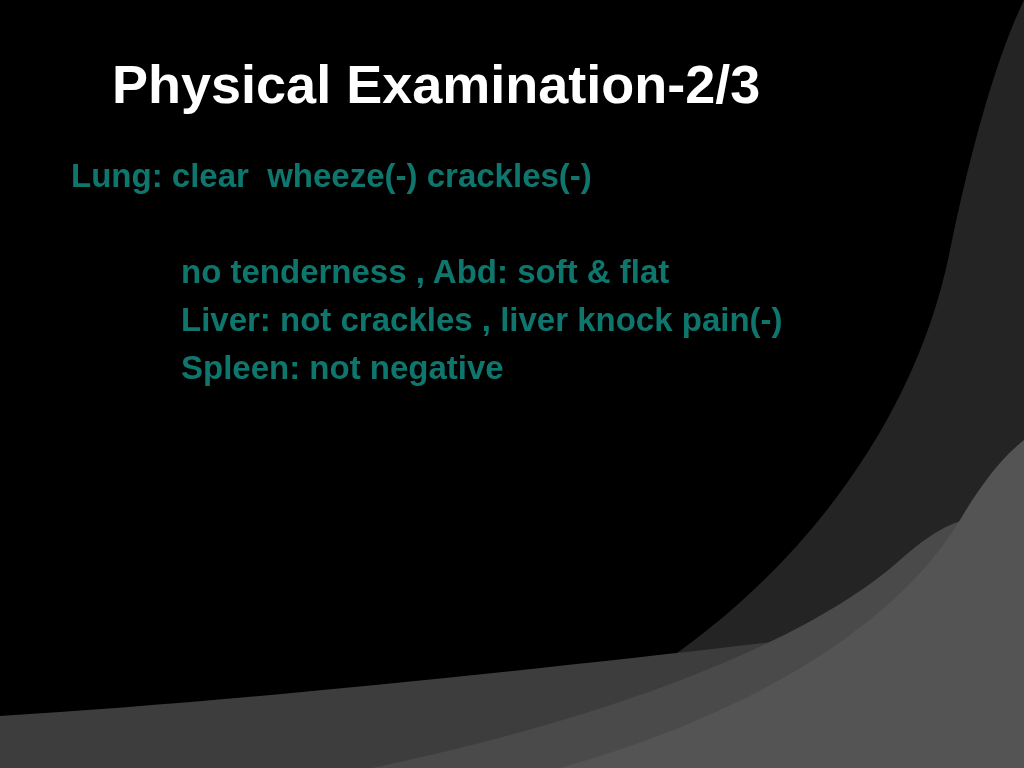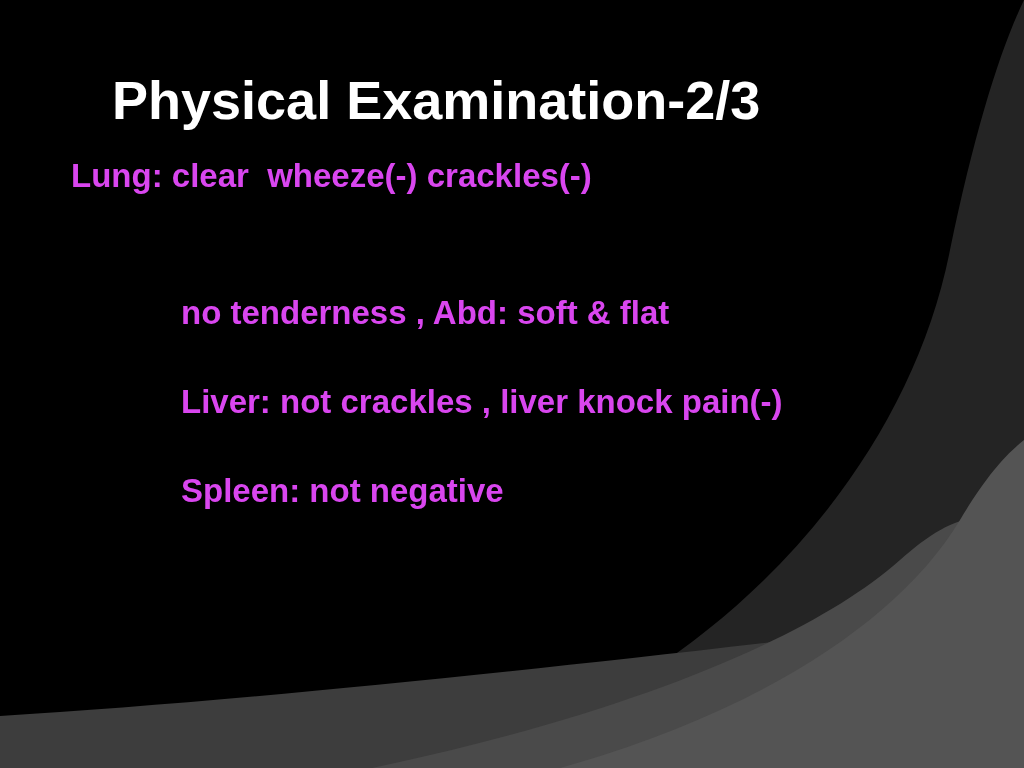--- a/index.html
+++ b/index.html
@@ -33,41 +33,40 @@
   #title {
     position: absolute;
     left: 112px;
     top: 57px;
     font-size: 54px;
     font-weight: bold;
     color: #ffffff;
     letter-spacing: 0px;
     line-height: 1.0;
     white-space: pre;
-    margin-top: 16px;
   }
 
   
   #body-block {
     position: absolute;
     left: 0;
     top: 152px;
     width: 1024px;
   }
 
   .line {
-    color: #d946ef;
+    color: #0f766e;
     font-size: 33px;
     font-weight: bold;
     line-height: 48px;
     height: 48px;
     white-space: pre;
     padding-left: 71px;
   }
-  .line.indent-1 { padding-left: 181px; margin-top: 41px; }
+  .line.indent-1 { padding-left: 181px; }
   .line.indent-2 { padding-left: 466px; }
   .line.spacer   { height: 48px; }
   .arrow {
     font-weight: normal;
     font-size: 31px;
   }
 </style>
 </head>
 <body>
 

